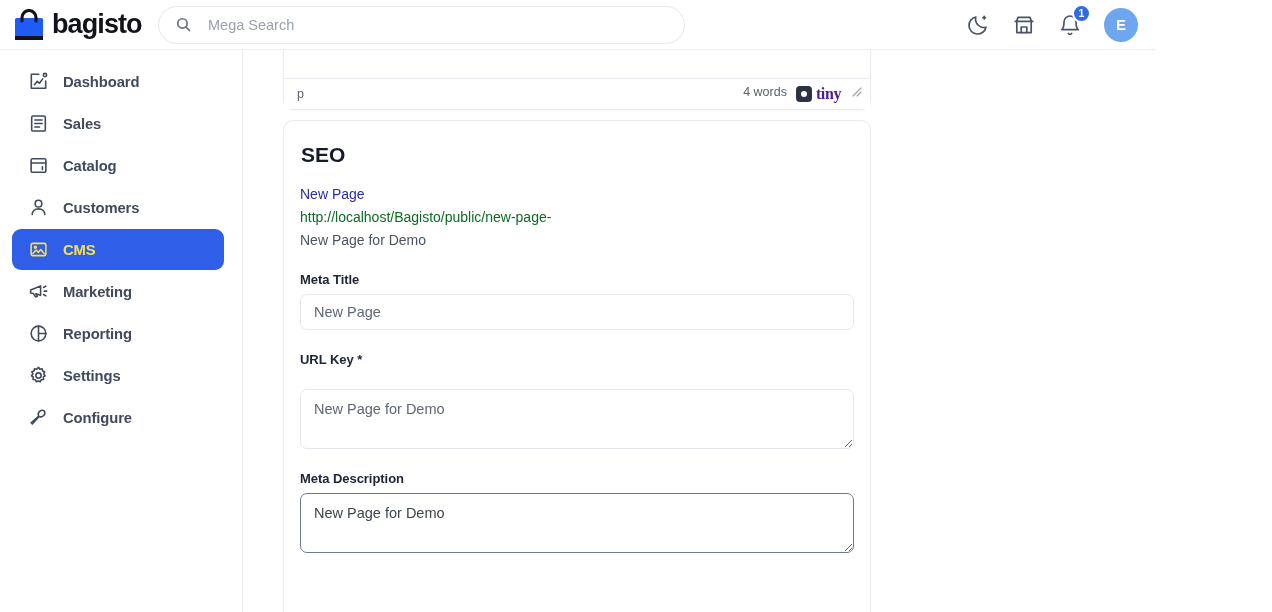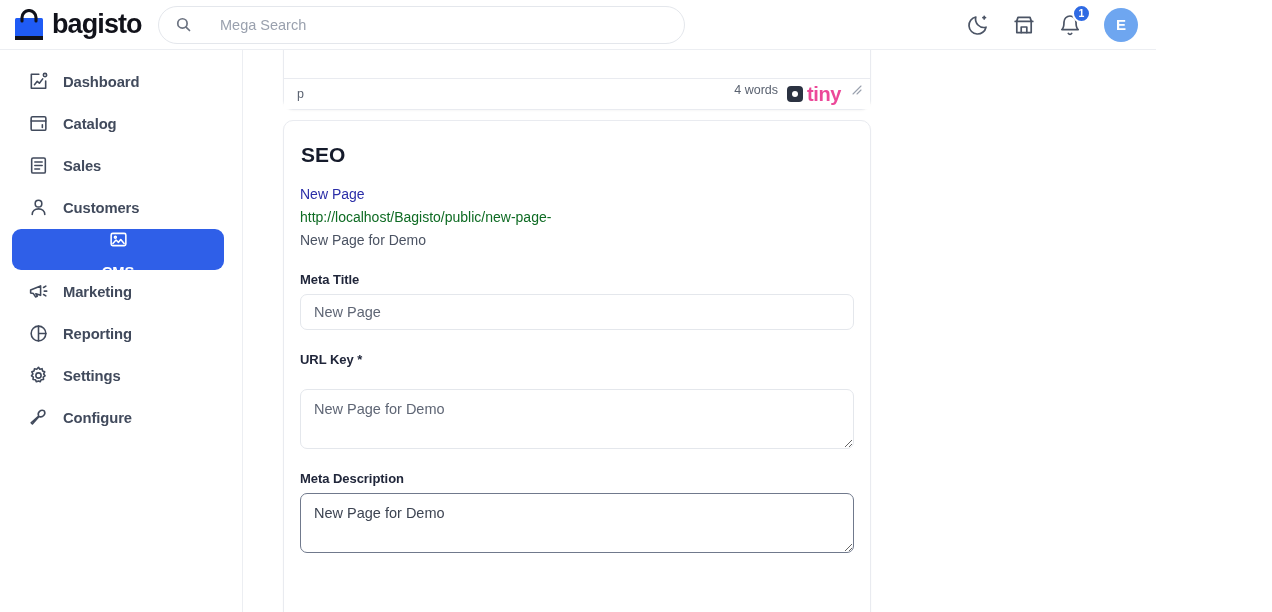--- a/index.html
+++ b/index.html
@@ -26,21 +26,21 @@
   }
   .brand-logo { width: 30px; height: 32px; display: block; flex: none; }
   .brand-text {
     font-size: 27px; font-weight: 700; letter-spacing: -0.9px;
     color: #11121a; line-height: 1;
   }
   .search-wrap {
     width: 527px; height: 38px; margin-left: 3px;
     border: 1px solid #e4e7ec; border-radius: 19px;
     background: #fff;
-    display: flex; align-items: center; gap: 28px;
+    display: flex; align-items: center; gap: 16px;
     padding: 0 16px;
   }
   .search-icon { width: 17px; height: 17px; flex: none; color: #6b7280; }
   .search-input {
     border: none; outline: none; background: transparent;
     font-family: "Liberation Sans", sans-serif;
     font-size: 14.5px; color: #33384a; width: 100%;
   }
   .search-input::placeholder { color: #9aa1ae; }
 
@@ -76,21 +76,21 @@
     z-index: 10;
   }
   .nav-item {
     display: flex; align-items: center; gap: 14px;
     height: 41px; margin: 1px 18px 1px 12px;
     padding: 0 16px; border-radius: 9px;
     color: #414a5c; cursor: pointer;
   }
   .nav-item .ico { width: 21px; height: 21px; flex: none; display: block; }
   .nav-label { font-size: 14.8px; font-weight: 600; letter-spacing: -0.1px; }
-  .nav-item.active { background: #2f5fe8; color: #ffffff; flex-direction: column; }
+  .nav-item.active { background: #2f5fe8; color: #fde047; }
 
   
   .main {
     position: absolute; top: 50px; left: 268px;
     width: 1004px; height: 562px;
     background: #ffffff; overflow: hidden;
   }
 
   .card {
     position: absolute; left: 15px; width: 588px;
@@ -112,21 +112,21 @@
   .tox-wordcount { font-size: 12.5px; color: #5a6270; }
   .tiny-logo { display: flex; align-items: center; gap: 4px; }
   .tiny-mark {
     width: 16px; height: 16px; border-radius: 4px; background: #2b3241;
     display: flex; align-items: center; justify-content: center;
   }
   .tiny-mark i {
     width: 6px; height: 6px; border-radius: 50%;
     background: #fff; display: block;
   }
-  .tiny-word { font-size: 20px; font-weight: 700; color: #ec4899; letter-spacing: -0.4px; }
+  .tiny-word { font-size: 16px; font-weight: 700; color: #4c1d95; letter-spacing: -0.4px; font-family: Liberation Serif, serif; }
   .resize-grip { width: 12px; height: 12px; color: #9aa1ae; display: block; }
 
   
   .seo-title {
     font-size: 21px; font-weight: 700; color: #151b2b;
     margin: 0 0 18px 1px;
   }
   .preview-title { font-size: 14px; color: #2b2ea8; margin-bottom: 4px; line-height: 1.35; }
   .preview-url   { font-size: 14px; color: #0e6b23; margin-bottom: 4px; line-height: 1.35; }
   .preview-desc  { font-size: 14px; color: #4b5363; line-height: 1.35; }
@@ -201,33 +201,33 @@
     <svg class="ico" viewBox="0 0 24 24" fill="none" stroke="currentColor" stroke-width="1.8" stroke-linecap="round" stroke-linejoin="round">
       <path d="M20.2 11.4v8.4H3.8V3.8h8.6"></path>
       <path d="M7.4 15.6l3.2-3.8 2.4 2.2 3.8-5"></path>
       <circle cx="19.4" cy="4.6" r="1.9"></circle>
     </svg>
     <span class="nav-label">Dashboard</span>
   </div>
 
   <div class="nav-item">
     <svg class="ico" viewBox="0 0 24 24" fill="none" stroke="currentColor" stroke-width="1.8" stroke-linecap="round" stroke-linejoin="round">
+      <rect x="4.2" y="3.4" width="15.6" height="17.2" rx="1.6"></rect>
+      <path d="M7.8 8h8.4M7.8 12h8.4M7.8 16h5.4"></path>
+    </svg>
+    <span class="nav-label">Sales</span>
+  </div>
+
+  <div class="nav-item">
+    <svg class="ico" viewBox="0 0 24 24" fill="none" stroke="currentColor" stroke-width="1.8" stroke-linecap="round" stroke-linejoin="round">
       <rect x="3.6" y="4.2" width="16.8" height="15.6" rx="1.6"></rect>
       <path d="M3.6 9.2h16.8"></path>
       <path d="M16.4 16.6v-3.2"></path>
     </svg>
     <span class="nav-label">Catalog</span>
-  </div>
-
-  <div class="nav-item">
-    <svg class="ico" viewBox="0 0 24 24" fill="none" stroke="currentColor" stroke-width="1.8" stroke-linecap="round" stroke-linejoin="round">
-      <rect x="4.2" y="3.4" width="15.6" height="17.2" rx="1.6"></rect>
-      <path d="M7.8 8h8.4M7.8 12h8.4M7.8 16h5.4"></path>
-    </svg>
-    <span class="nav-label">Sales</span>
   </div>
 
   <div class="nav-item">
     <svg class="ico" viewBox="0 0 24 24" fill="none" stroke="currentColor" stroke-width="1.8" stroke-linecap="round" stroke-linejoin="round">
       <circle cx="12" cy="7.6" r="3.8"></circle>
       <path d="M4.8 20c0-4 3.2-6.4 7.2-6.4s7.2 2.4 7.2 6.4"></path>
     </svg>
     <span class="nav-label">Customers</span>
   </div>
 

